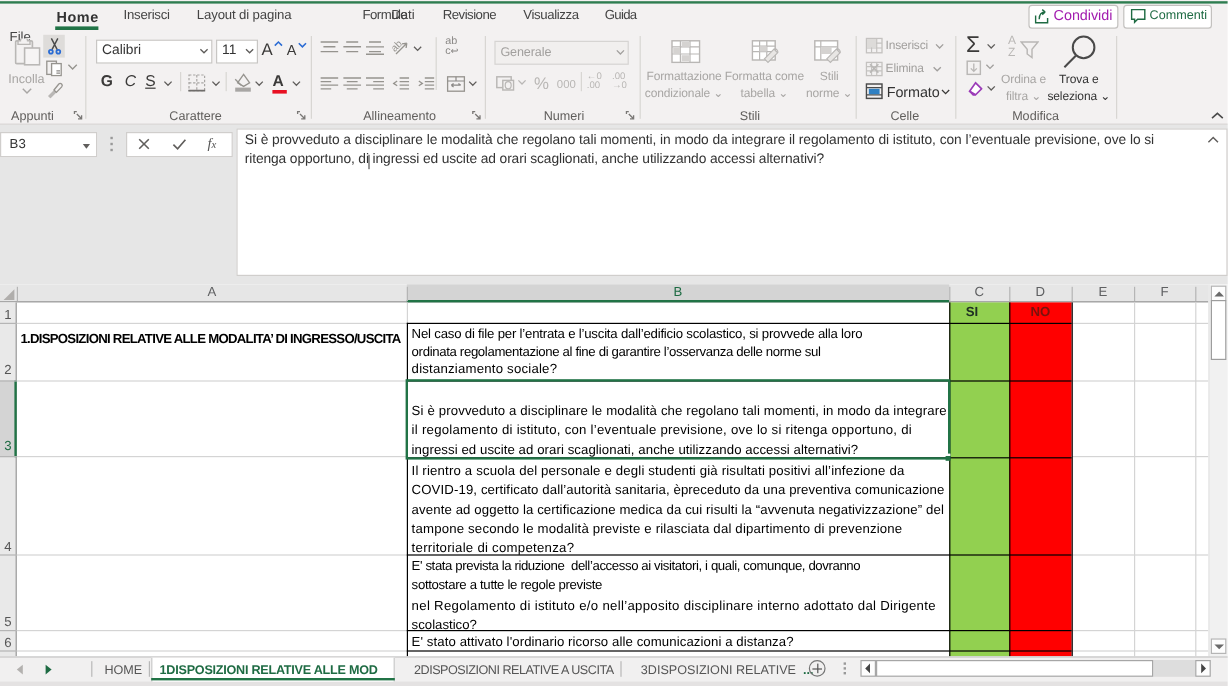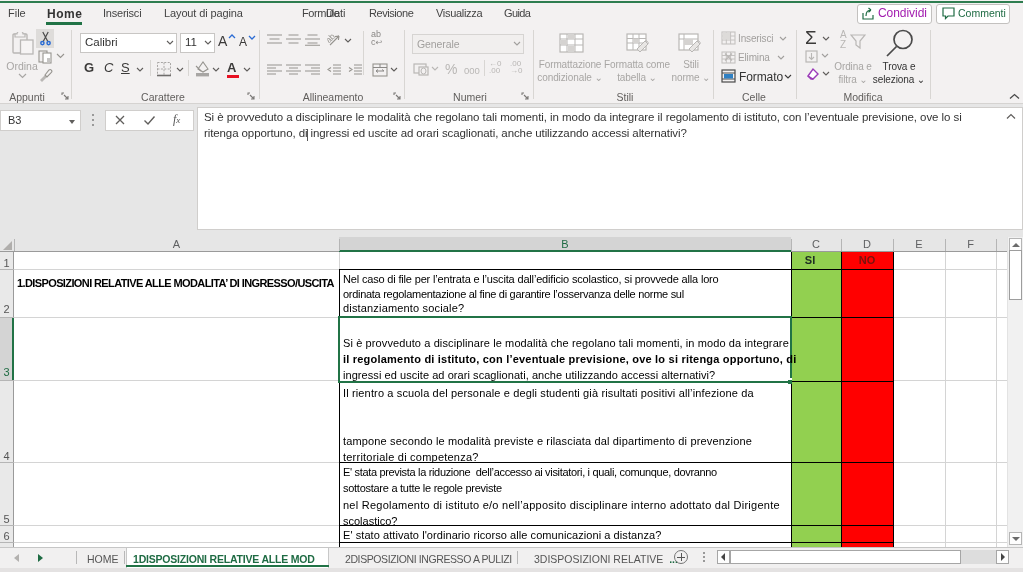--- a/index.html
+++ b/index.html
@@ -15,21 +15,21 @@
 .vline{position:absolute;width:1px;background:#d4d4d4;}
 .bhline{position:absolute;height:1px;background:#000;}
 .bvline{position:absolute;width:1px;background:#000;}
 </style>
 </head>
 <body>
 <div id="w">
 
   <div class="abs" style="left:0;top:1px;width:1023px;height:2px;background:#2e7d50;"></div>
 
-  <div class="tab" id="tFile" style="left:8px;letter-spacing:0.00px;">File</div>
+  <div class="tab" id="tFile" style="left:8px;letter-spacing:0.00px;margin-top:18px;">File</div>
   <div class="tab" id="tHome" style="left:47px;font-size:12px;font-weight:bold;color:#333;letter-spacing:0.50px;">Home</div>
   <div class="abs" style="left:46px;top:22px;width:36px;height:3px;background:#217346;"></div>
   <div class="tab" id="tIns" style="left:103px;letter-spacing:-0.22px;">Inserisci</div>
   <div class="tab" id="tLay" style="left:164px;letter-spacing:-0.12px;">Layout di pagina</div>
   <div class="tab" id="tFor" style="left:266px;letter-spacing:-0.43px;margin-left:36px;">Formule</div>
   <div class="tab" id="tDat" style="left:326px;letter-spacing:0.00px;">Dati</div>
   <div class="tab" id="tRev" style="left:369px;letter-spacing:-0.44px;">Revisione</div>
   <div class="tab" id="tVis" style="left:436px;letter-spacing:-0.30px;">Visualizza</div>
   <div class="tab" id="tGui" style="left:504px;letter-spacing:-0.60px;">Guida</div>
 
@@ -45,21 +45,21 @@
     <path d="M1 1 H12 V9 H6 L3.5 11.5 V9 H1 Z" fill="none" stroke="#1e6b43" stroke-width="1.2"></path>
   </svg>
 
   <div id="ribbon" class="abs" style="left:0;top:27px;width:1023px;height:77px;">
 
     <svg class="abs" style="left:12px;top:5px;" width="22" height="24" viewBox="0 0 22 24">
       <rect x="1" y="2" width="14" height="19" rx="1" fill="none" stroke="#b9b7b5" stroke-width="1.4"></rect>
       <path d="M5 2 a3 3 0 0 1 6 0 h2 v3 h-10 v-3 z" fill="#f3f1f1" stroke="#b9b7b5" stroke-width="1.2"></path>
       <rect x="8.5" y="8" width="12.5" height="14" fill="#f6f4f4" stroke="#b9b7b5" stroke-width="1.3"></rect>
     </svg>
-    <div class="abs" style="left:0;top:33px;width:44px;text-align:center;font-size:10.5px;color:#a8a6a4;">Ordina</div>
+    <div class="abs" style="left:0;top:33px;width:44px;text-align:center;font-size:10.5px;color:#a8a6a4;">Incolla</div>
     <svg class="abs" style="left:18px;top:46px;" width="9" height="6" viewBox="0 0 9 6">
         <path d="M1 1 L4.5 4.5 L8 1" stroke="#a8a6a4" stroke-width="1.2" fill="none"></path>
       </svg>
 
     <div class="abs" style="left:36px;top:2px;width:18px;height:19px;background:#dedcda;"></div>
     <svg class="abs" style="left:39px;top:4px;" width="13" height="15" viewBox="0 0 13 15">
       <path d="M3.8 1 L8.8 10.5 M9.2 1 L4.2 10.5" stroke="#4a4a4a" stroke-width="1.2"></path>
       <circle cx="3.4" cy="12.1" r="1.6" fill="none" stroke="#2b6cd4" stroke-width="1.5"></circle>
       <circle cx="9.6" cy="12.1" r="1.6" fill="none" stroke="#2b6cd4" stroke-width="1.5"></circle>
     </svg>
@@ -412,23 +412,25 @@
     <div class="abs" style="left:788px;top:143px;width:4px;height:4px;background:#217346;"></div>
 
     <div class="abs" style="left:791px;top:17px;width:38px;text-align:center;font-size:11px;font-weight:bold;color:#203024;">SI</div>
     <div class="abs" style="left:841px;top:17px;width:52px;text-align:center;font-size:11px;font-weight:bold;color:#79120d;">NO</div>
 
     <div class="celltext" id="a2" style="left:17px;top:39px;font-weight:bold;letter-spacing:-0.61px;">1.DISPOSIZIONI RELATIVE ALLE MODALITA’ DI INGRESSO/USCITA</div>
     <div class="celltext" id="b2a" style="left:343px;top:35px;letter-spacing:-0.17px;">Nel caso di file per l’entrata e l’uscita dall’edificio scolastico, si provvede alla loro</div>
     <div class="celltext" id="b2b" style="left:343px;top:49.5px;letter-spacing:-0.29px;">ordinata regolamentazione al fine di garantire l’osservanza delle norme sul</div>
     <div class="celltext" id="b2c" style="left:343px;top:64px;letter-spacing:0.17px;">distanziamento sociale?</div>
     <div class="celltext" id="b3a" style="left:343px;top:99px;letter-spacing:0.11px;">Si è provveduto a disciplinare le modalità che regolano tali momenti, in modo da integrare</div>
-    <div class="celltext" id="b3b" style="left:343px;top:115px;letter-spacing:0.21px;font-weight:bold;">il regolamento di istituto, con l’eventuale previsione, ove lo si ritenga opportuno, di</div>
+    <div class="celltext" id="b3b" style="left:343px;top:115px;letter-spacing:0.21px;">il regolamento di istituto, con l’eventuale previsione, ove lo si ritenga opportuno, di</div>
     <div class="celltext" id="b3c" style="left:343px;top:130.5px;letter-spacing:0.06px;">ingressi ed uscite ad orari scaglionati, anche utilizzando accessi alternativi?</div>
     <div class="celltext" id="b4a" style="left:343px;top:149px;letter-spacing:0.14px;">Il rientro a scuola del personale e degli studenti già risultati positivi all’infezione da</div>
+    <div class="celltext" id="b4b" style="left:343px;top:165px;letter-spacing:0.09px;">COVID-19, certificato dall’autorità sanitaria, èpreceduto da una preventiva comunicazione</div>
+    <div class="celltext" id="b4c" style="left:343px;top:181px;letter-spacing:0.09px;">avente ad oggetto la certificazione medica da cui risulti la “avvenuta negativizzazione” del</div>
     <div class="celltext" id="b4d" style="left:343px;top:197px;letter-spacing:0.15px;">tampone secondo le modalità previste e rilasciata dal dipartimento di prevenzione</div>
     <div class="celltext" id="b4e" style="left:343px;top:213px;letter-spacing:0.22px;">territoriale di competenza?</div>
     <div class="celltext" id="b5a" style="left:343px;top:228px;letter-spacing:-0.33px;">E' stata prevista la riduzione&nbsp; dell’accesso ai visitatori, i quali, comunque, dovranno</div>
     <div class="celltext" id="b5b" style="left:343px;top:244px;letter-spacing:-0.27px;">sottostare a tutte le regole previste</div>
     <div class="celltext" id="b5c" style="left:343px;top:260.5px;letter-spacing:0.25px;">nel Regolamento di istituto e/o nell’apposito disciplinare interno adottato dal Dirigente</div>
     <div class="celltext" id="b5d" style="left:343px;top:277px;letter-spacing:0.00px;">scolastico?</div>
     <div class="celltext" id="b6" style="left:343px;top:291px;letter-spacing:0.07px;">E' stato attivato l'ordinario ricorso alle comunicazioni a distanza?</div>
 
     <div class="abs" style="left:1007px;top:0;width:16px;height:310px;background:#f1f1f1;border-left:1px solid #e3e3e3;box-sizing:border-box;"></div>
     <div class="abs" style="left:1009px;top:1px;width:13px;height:13px;background:#fdfdfd;border:1px solid #b5b5b5;box-sizing:border-box;"></div>
@@ -446,21 +448,21 @@
     <div class="abs" style="left:38px;top:7px;width:0;height:0;border-top:4px solid transparent;border-bottom:4px solid transparent;border-left:5px solid #1e6b43;"></div>
     <div class="abs" style="left:76px;top:4px;width:1px;height:13px;background:#b8b8b8;"></div>
 
     <div class="abs" style="left:87px;top:6px;font-size:10.5px;color:#555;">HOME</div>
     <div class="abs" style="left:124px;top:4px;width:1px;height:13px;background:#b8b8b8;"></div>
 
     <div class="abs" style="left:126px;top:1px;width:203px;height:20px;background:#fff;border-left:1px solid #c8c8c8;border-right:1px solid #c8c8c8;box-sizing:border-box;"></div>
     <div class="abs" style="left:126px;top:18px;width:203px;height:2px;background:#217346;"></div>
     <div class="abs" style="left:133px;top:6px;font-size:10.5px;font-weight:bold;color:#1e6b43;letter-spacing:-0.2px;">1DISPOSIZIONI RELATIVE ALLE MOD</div>
 
-    <div class="abs" style="left:345px;top:6px;font-size:10.5px;color:#555;letter-spacing:-0.4px;">2DISPOSIZIONI INGRESSO A PULIZI</div>
+    <div class="abs" style="left:345px;top:6px;font-size:10.5px;color:#555;letter-spacing:-0.4px;">2DISPOSIZIONI RELATIVE A USCITA</div>
     <div class="abs" style="left:517px;top:4px;width:1px;height:13px;background:#b8b8b8;"></div>
 
     <div class="abs" style="left:534px;top:6px;font-size:10.5px;color:#555;">3DISPOSIZIONI RELATIVE&nbsp;&nbsp;<span style="color:#1e6b43;font-weight:bold;">...</span></div>
 
     <div class="abs" style="left:674px;top:3px;width:14px;height:14px;border:1px solid #767676;border-radius:50%;box-sizing:border-box;"></div>
     <div class="abs" style="left:677px;top:9.5px;width:8px;height:1px;background:#555;"></div>
     <div class="abs" style="left:680.5px;top:6px;width:1px;height:8px;background:#555;"></div>
 
     <div class="abs" style="left:703px;top:5px;width:2px;height:2px;background:#999;box-shadow:0 4px 0 #999,0 8px 0 #999;"></div>
 

